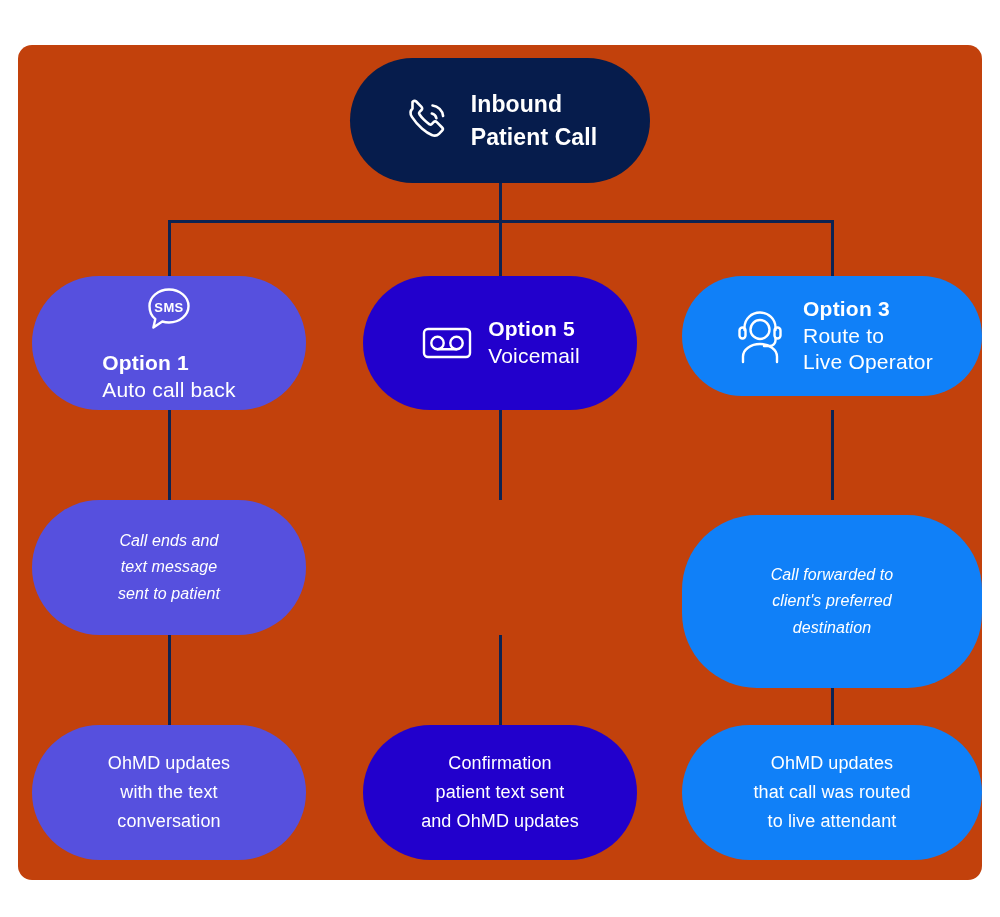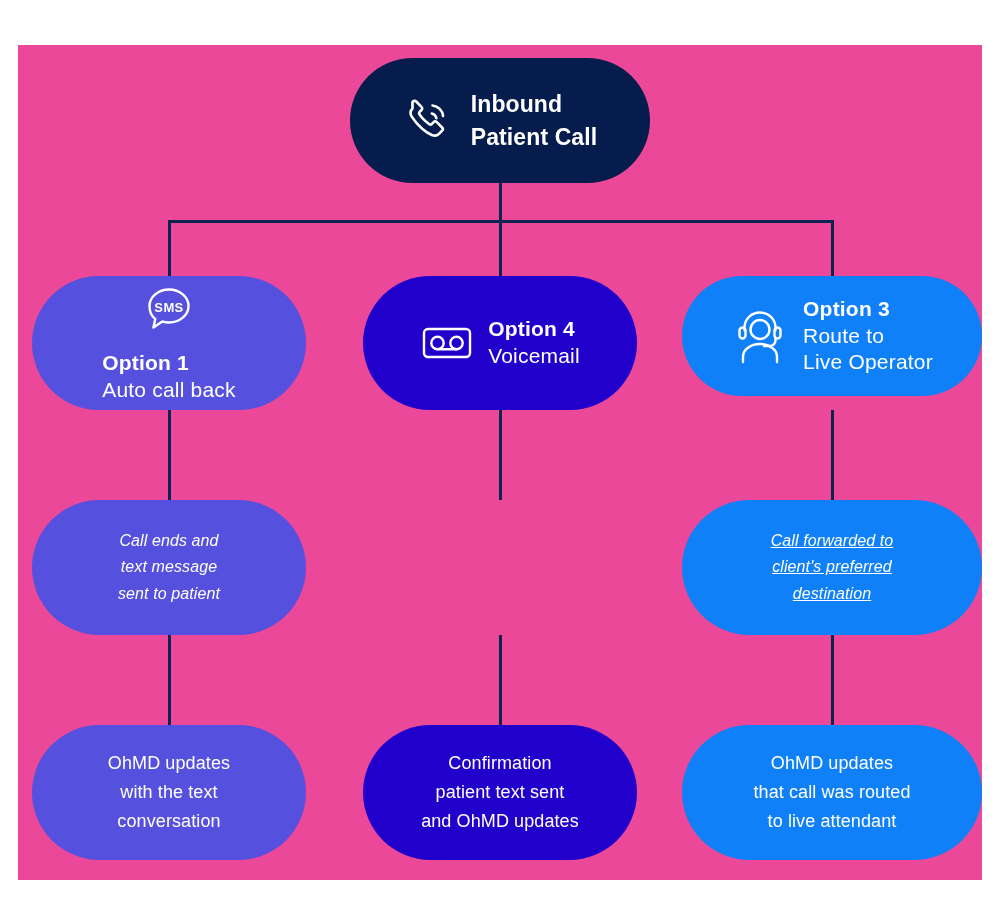--- a/index.html
+++ b/index.html
@@ -13,21 +13,22 @@
     overflow: hidden;
     font-family: "Liberation Sans", sans-serif;
   }
 
   #canvas {
     position: absolute;
     left: 18px;
     top: 45px;
     width: 964px;
     height: 835px;
-    background: #ec4899;
+    background: #c2410c;
+    border-radius: 14px;
   }
 
   
   .conn {
     position: absolute;
     background: #0d2352;
   }
 
   
   .node {
@@ -155,21 +156,21 @@
   <div class="node option-node" style="left:345px; top:231px; width:274px; height:134px; background:#2200CC;">
     <span class="icon">
       <svg width="54" height="48" viewBox="0 0 54 48" fill="none" stroke="#ffffff" stroke-width="2.4" stroke-linecap="round" stroke-linejoin="round">
         <rect x="4" y="10" width="46" height="28" rx="4"></rect>
         <circle cx="17.5" cy="24" r="6.2"></circle>
         <circle cx="36.5" cy="24" r="6.2"></circle>
         <line x1="17.5" y1="30.2" x2="36.5" y2="30.2"></line>
       </svg>
     </span>
     <span class="option-textwrap">
-      <span class="option-title">Option 4</span>
+      <span class="option-title">Option 5</span>
       <span class="option-sub">Voicemail</span>
     </span>
   </div>
 
   <div class="node option-node" style="left:664px; top:231px; width:300px; height:120px; background:#1080F8;">
     <span class="icon">
       <svg width="58" height="62" viewBox="0 0 58 62" fill="none" stroke="#ffffff" stroke-width="2.4" stroke-linecap="round" stroke-linejoin="round">
         <path d="M13.5 25v-2.5C13.5 14 20.4 7.5 29 7.5s15.5 6.5 15.5 15v2.5"></path>
         <rect x="8.5" y="22.5" width="6" height="11" rx="3"></rect>
         <rect x="43.5" y="22.5" width="6" height="11" rx="3"></rect>
@@ -185,21 +186,21 @@
     </span>
   </div>
 
   <div class="node detail-node" style="left:14px; top:455px; width:274px; height:135px; background:#5650DE;">
     <span class="detail-label">Call ends and
 text message
 sent to patient</span>
   </div>
 
 
-  <div class="node detail-node" style="left:664px; top:455px; width:300px; height:135px; background:#1080F8;text-decoration:underline;">
+  <div class="node detail-node" style="left:664px; top:470px; width:300px; height:173px; background:#1080F8;">
     <span class="detail-label">Call forwarded to
 client's preferred
 destination</span>
   </div>
 
   <div class="node result-node" style="left:14px; top:680px; width:274px; height:135px; background:#5650DE;">
     <span class="result-label">OhMD updates
 with the text
 conversation</span>
   </div>

